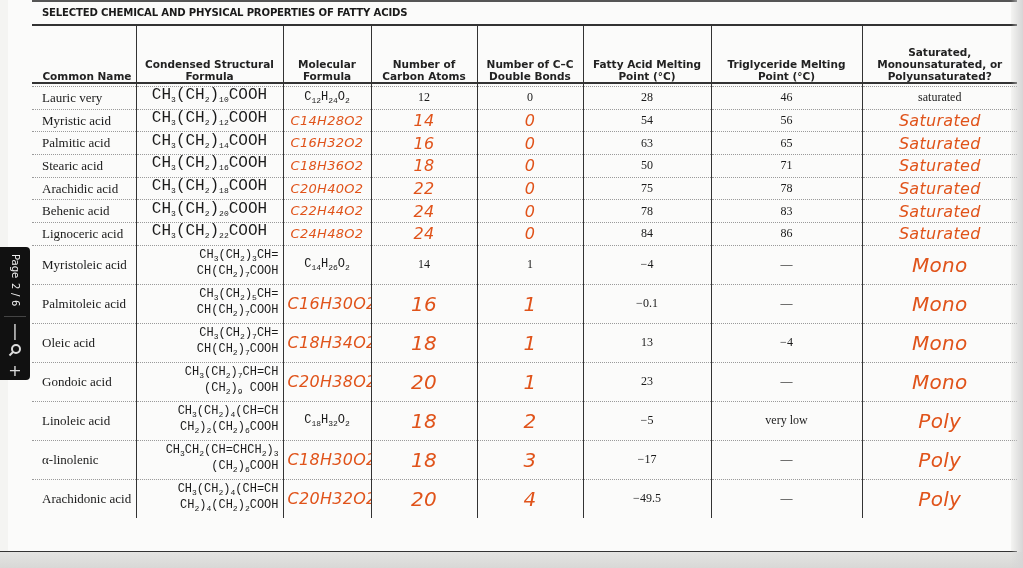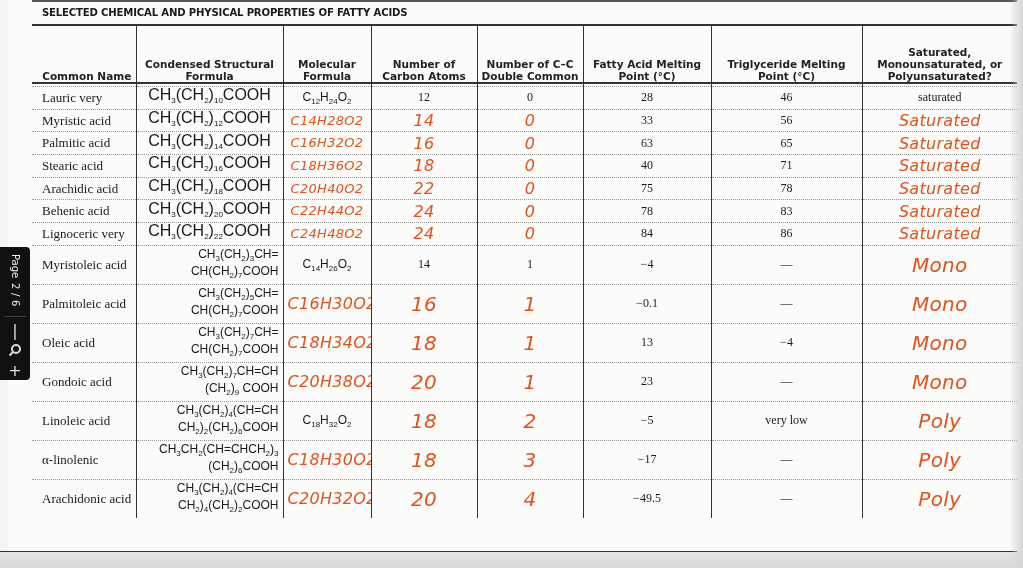--- a/index.html
+++ b/index.html
@@ -32,42 +32,42 @@
   table.grid {
     position:absolute; left:32px; top:26px; width:985px; border-collapse:collapse;
     table-layout:fixed;
   }
   table.grid th {
     height:56px; vertical-align:bottom; padding:0 4px 4px 4px;
     font-family:"DejaVu Sans", sans-serif; font-size:10.5px; font-weight:bold;
     line-height:12px; color:#222; text-align:center;
     border-left:1px solid #333;
   }
-  table.grid th:first-child { border-left:none; text-align:center; padding-left:10px; }
+  table.grid th:first-child { border-left:none; text-align:right; padding-left:10px; }
   table.grid td {
     border-top:1px dotted #9a9a9a; border-left:1px solid #333;
     text-align:center; font-size:12px; padding:0 4px; vertical-align:middle;
     overflow:hidden; white-space:nowrap;
   }
   table.grid td:first-child { border-left:none; text-align:left; padding-left:10px; font-size:13px; }
   table.grid tr.r-sat td { height:21.7px; }
   table.grid tr.r-uns td { height:38px; }
   td.formula { font-size:15px; line-height:13px; }
   td.formula .f2 { display:block;text-align:right; }
   td.formula.single { font-size:16px; }
   td.mol { font-size:12px; }
   sub { font-size:8px; vertical-align:-3px; }
   .hand {
     font-family:"DejaVu Sans", sans-serif; color:#e0531a; font-weight:normal;
     font-style:italic; letter-spacing:0.3px;
   }
   .hand.lg { font-size:20px; }
   .hand.md { font-size:16px; }
   .hand.sm { font-size:13px; }
-  .print { font-family:Liberation Sans, sans-serif; color:#1a1a1a; }
+  .print { font-family:Liberation Mono, monospace; color:#1a1a1a; }
 
   .toolbar {
     position:absolute; left:0; top:247px; width:30px; height:133px;
     background:#111; border-radius:0 4px 4px 0; color:#eee;
     display:flex; flex-direction:column; align-items:center;
   }
   .tb-page {
     writing-mode:vertical-rl; font-family:"DejaVu Sans", sans-serif; font-size:10px;
     height:64px; display:flex; align-items:center; justify-content:center; margin-top:2px;
   }
@@ -96,21 +96,21 @@
       <col style="width:128px">
     <col style="width:151px">
       <col style="width:155px">
   </colgroup>
   <thead>
     <tr>
       <th>Common Name</th>
       <th>Condensed Structural Formula</th>
       <th>Molecular Formula</th>
       <th>Number of Carbon Atoms</th>
-      <th>Number of C–C Double Common</th>
+      <th>Number of C–C Double Bonds</th>
       <th>Fatty Acid Melting Point (°C)</th>
       <th>Triglyceride Melting Point (°C)</th>
       <th>Saturated, Monounsaturated, or Polyunsaturated?</th>
     </tr>
   </thead>
   <tbody id="tbody">
       <tr class="r-sat">
         <td><span>Lauric very</span></td>
         <td class="formula print single"><span>CH<sub>3</sub>(CH<sub>2</sub>)<sub>10</sub>COOH</span></td>
         <td class="mol print"><span>C<sub>12</sub>H<sub>24</sub>O<sub>2</sub></span></td>
@@ -119,41 +119,41 @@
         <td><span>28</span></td>
         <td><span>46</span></td>
         <td><span>saturated</span></td>
       </tr>
       <tr class="r-sat">
         <td><span>Myristic acid</span></td>
         <td class="formula print single"><span>CH<sub>3</sub>(CH<sub>2</sub>)<sub>12</sub>COOH</span></td>
         <td><span class="hand sm">C14H28O2</span></td>
         <td><span class="hand md">14</span></td>
         <td><span class="hand md">0</span></td>
-        <td><span>33</span></td>
+        <td><span>54</span></td>
         <td><span>56</span></td>
         <td><span class="hand md">Saturated</span></td>
       </tr>
       <tr class="r-sat">
         <td><span>Palmitic acid</span></td>
         <td class="formula print single"><span>CH<sub>3</sub>(CH<sub>2</sub>)<sub>14</sub>COOH</span></td>
         <td><span class="hand sm">C16H32O2</span></td>
         <td><span class="hand md">16</span></td>
         <td><span class="hand md">0</span></td>
         <td><span>63</span></td>
         <td><span>65</span></td>
         <td><span class="hand md">Saturated</span></td>
       </tr>
       <tr class="r-sat">
         <td><span>Stearic acid</span></td>
         <td class="formula print single"><span>CH<sub>3</sub>(CH<sub>2</sub>)<sub>16</sub>COOH</span></td>
         <td><span class="hand sm">C18H36O2</span></td>
         <td><span class="hand md">18</span></td>
         <td><span class="hand md">0</span></td>
-        <td><span>40</span></td>
+        <td><span>50</span></td>
         <td><span>71</span></td>
         <td><span class="hand md">Saturated</span></td>
       </tr>
       <tr class="r-sat">
         <td><span>Arachidic acid</span></td>
         <td class="formula print single"><span>CH<sub>3</sub>(CH<sub>2</sub>)<sub>18</sub>COOH</span></td>
         <td><span class="hand sm">C20H40O2</span></td>
         <td><span class="hand md">22</span></td>
         <td><span class="hand md">0</span></td>
         <td><span>75</span></td>
@@ -164,21 +164,21 @@
         <td><span>Behenic acid</span></td>
         <td class="formula print single"><span>CH<sub>3</sub>(CH<sub>2</sub>)<sub>20</sub>COOH</span></td>
         <td><span class="hand sm">C22H44O2</span></td>
         <td><span class="hand md">24</span></td>
         <td><span class="hand md">0</span></td>
         <td><span>78</span></td>
         <td><span>83</span></td>
         <td><span class="hand md">Saturated</span></td>
       </tr>
       <tr class="r-sat">
-        <td><span>Lignoceric very</span></td>
+        <td><span>Lignoceric acid</span></td>
         <td class="formula print single"><span>CH<sub>3</sub>(CH<sub>2</sub>)<sub>22</sub>COOH</span></td>
         <td><span class="hand sm">C24H48O2</span></td>
         <td><span class="hand md">24</span></td>
         <td><span class="hand md">0</span></td>
         <td><span>84</span></td>
         <td><span>86</span></td>
         <td><span class="hand md">Saturated</span></td>
       </tr>
       <tr class="r-uns">
         <td><span>Myristoleic acid</span></td>

